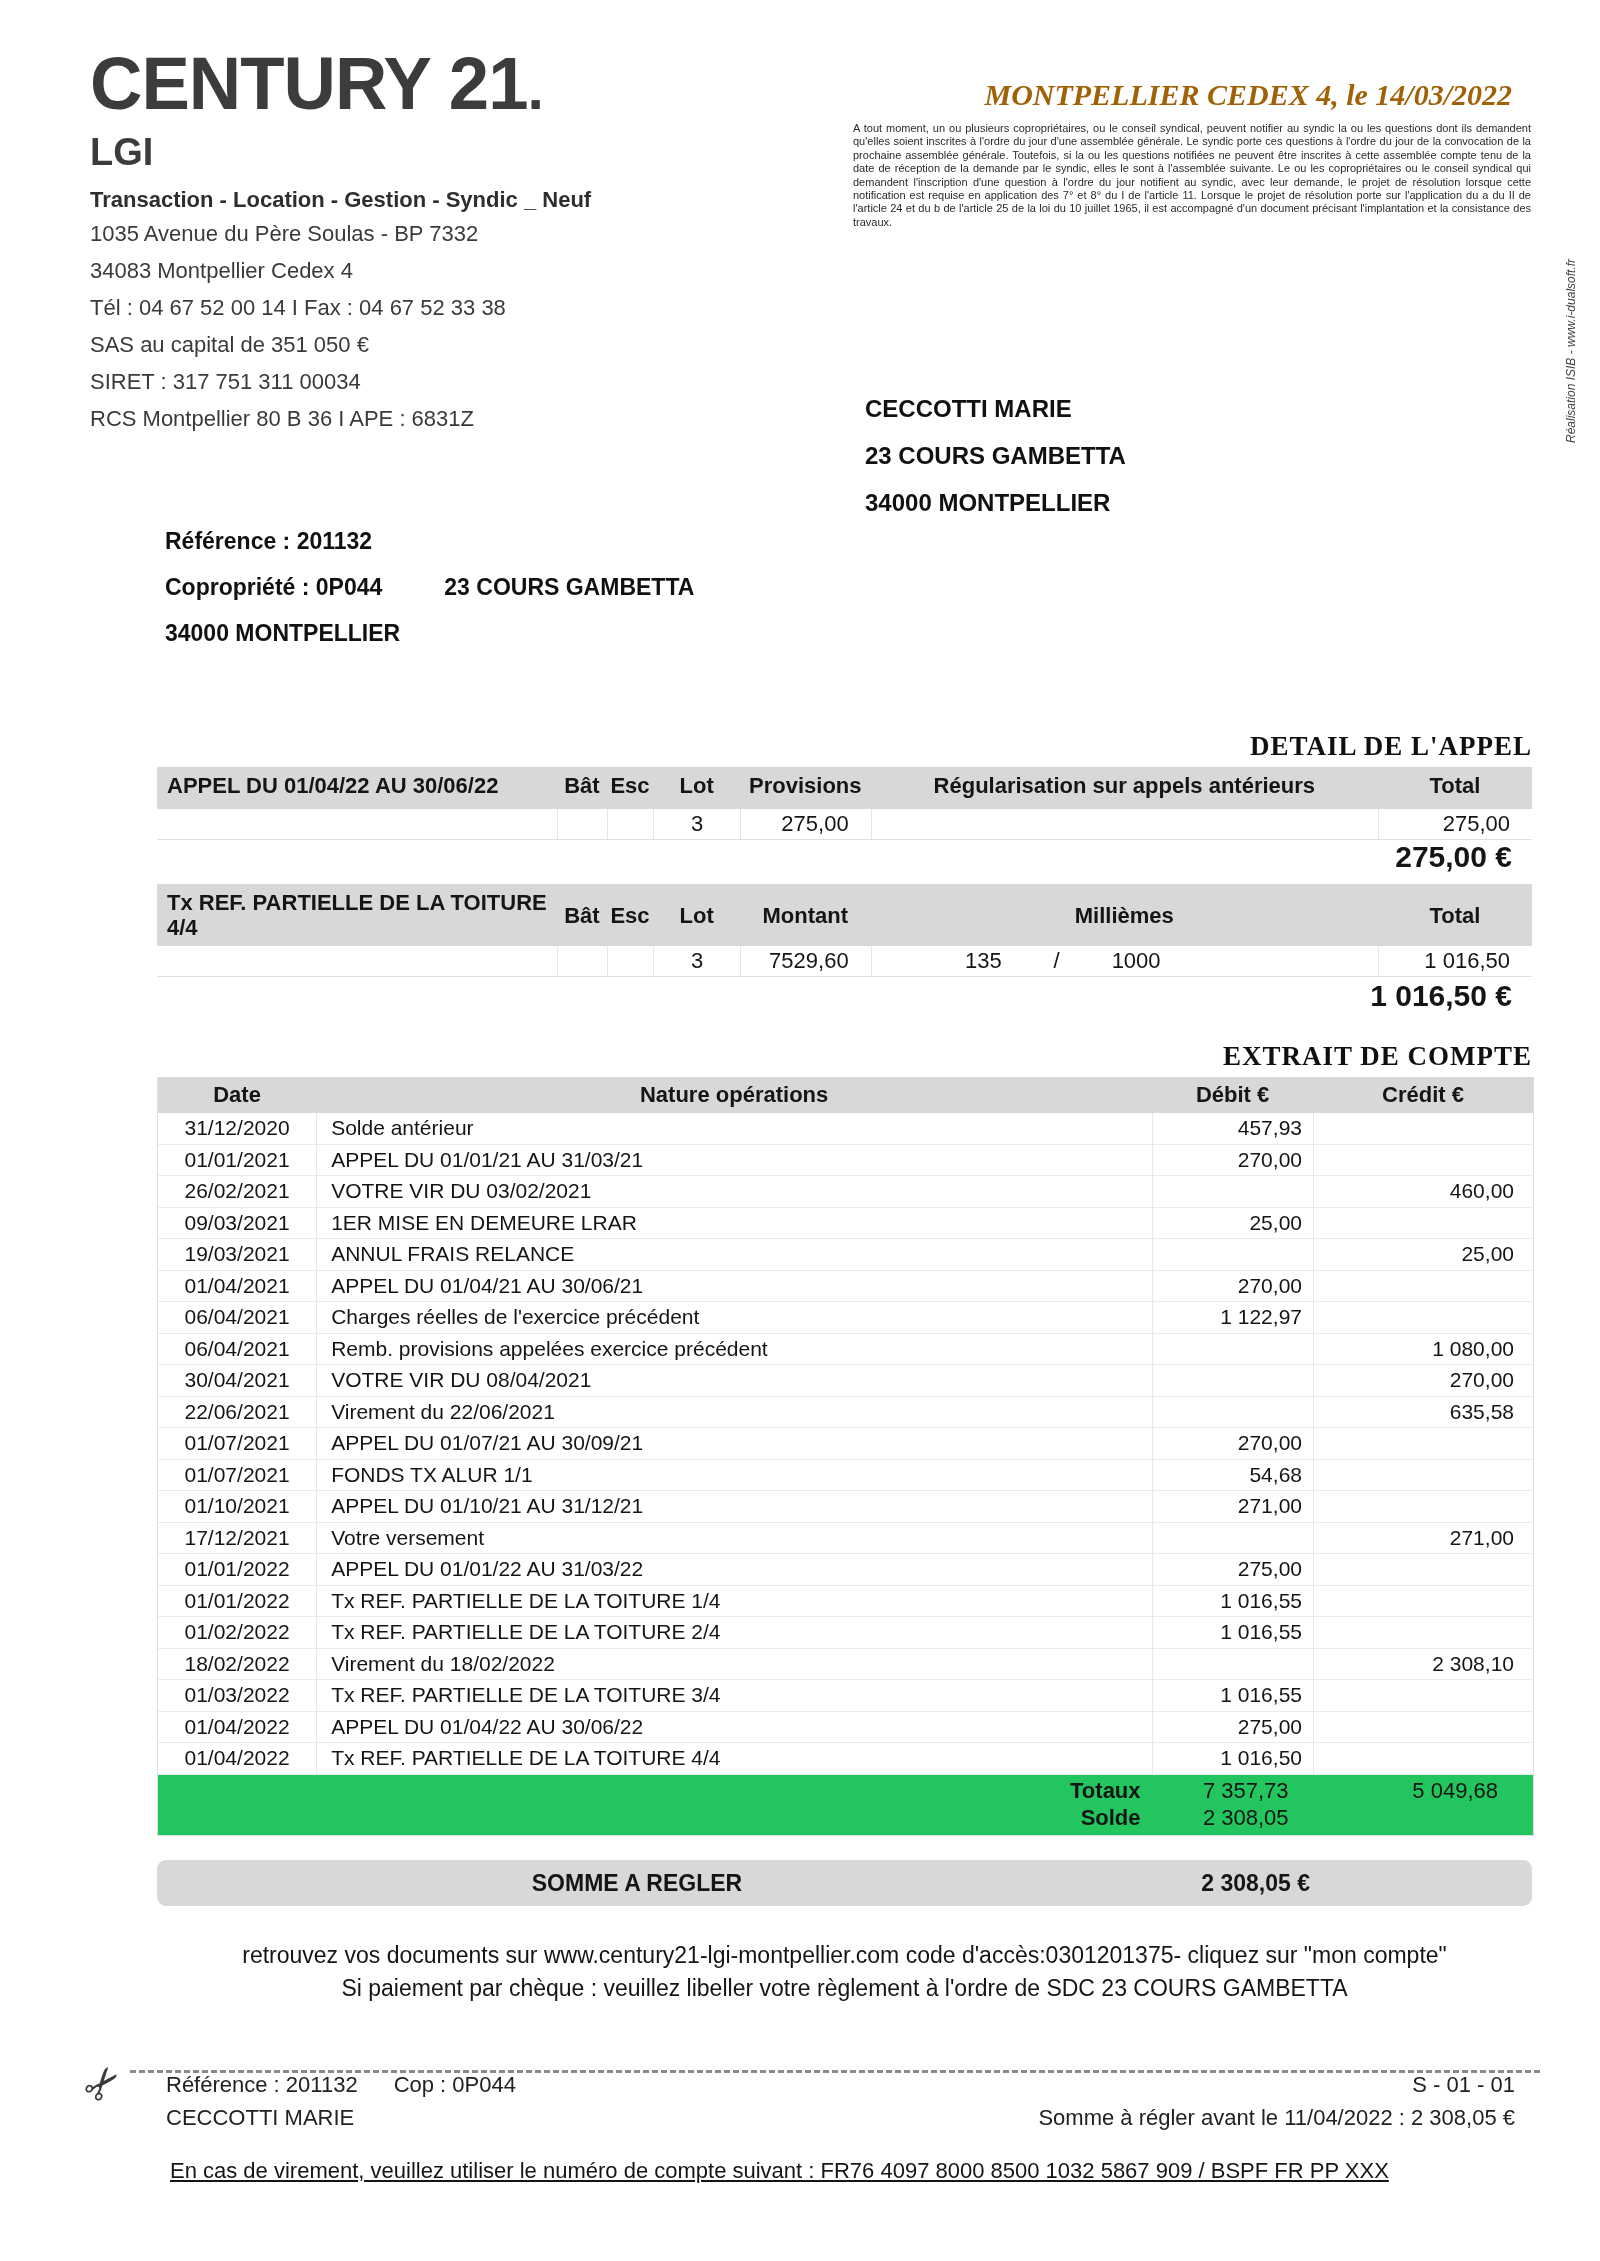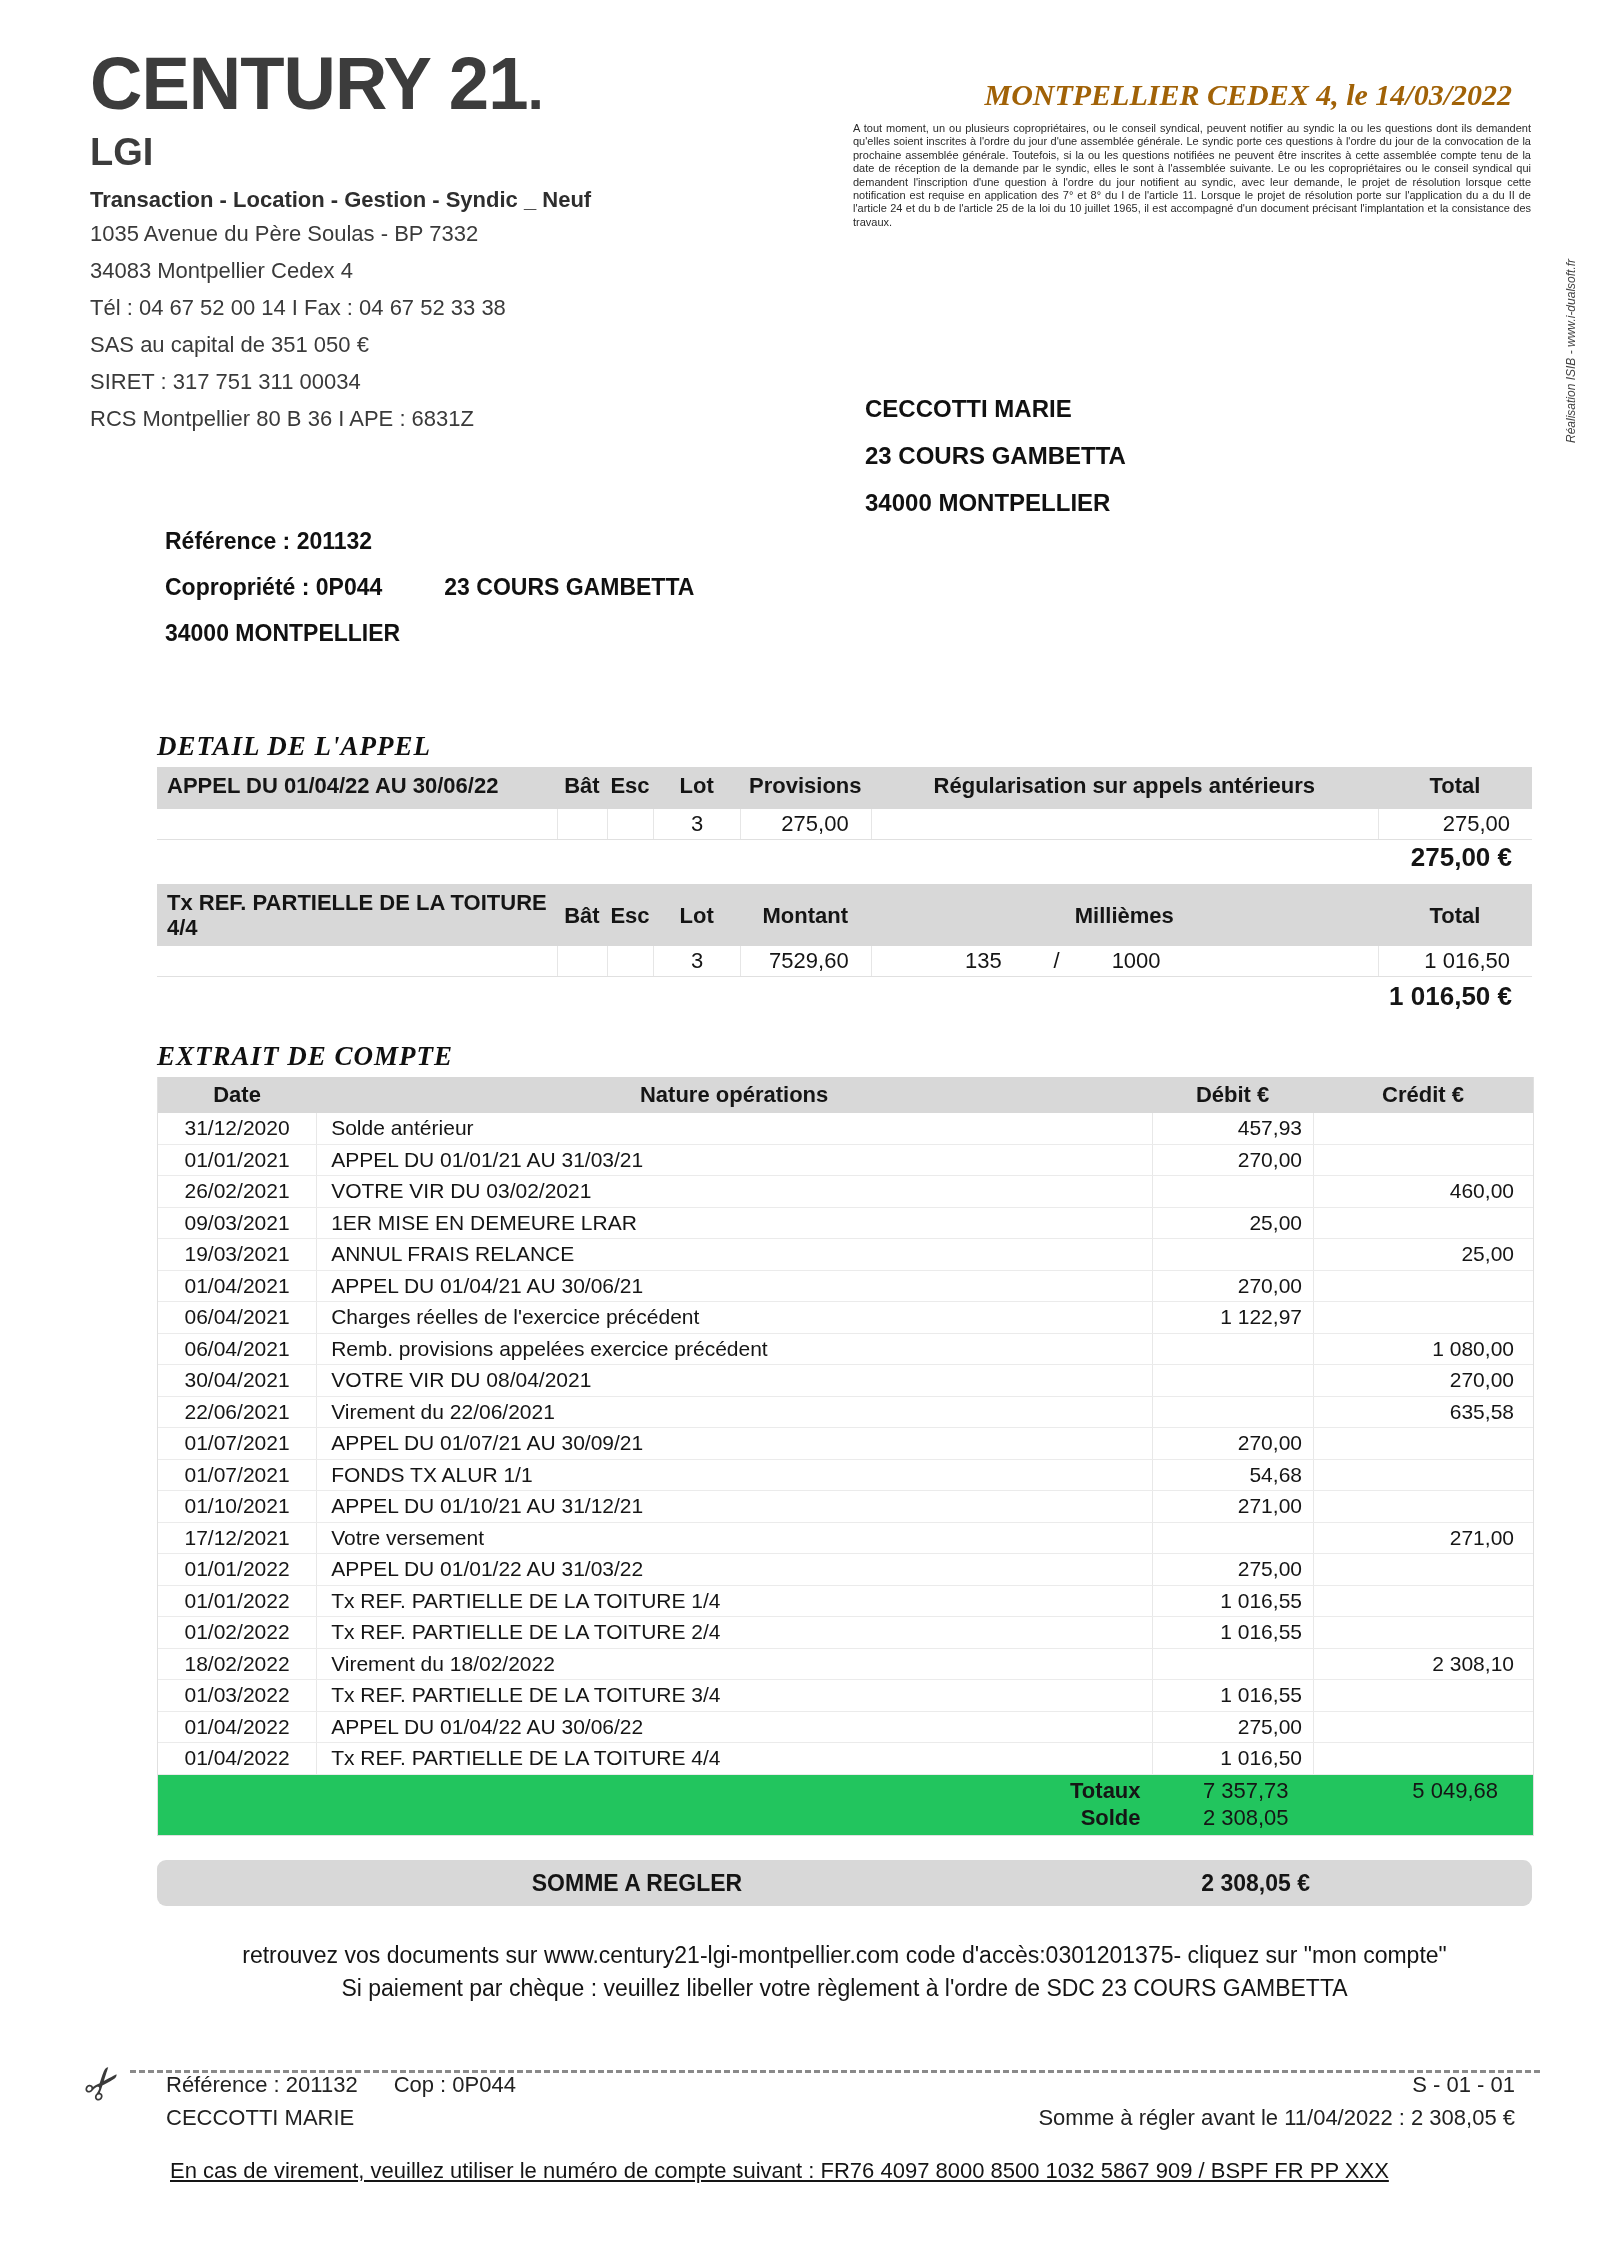--- a/index.html
+++ b/index.html
@@ -20,40 +20,40 @@
   .side-note{position:absolute;left:1564px;top:223px;height:220px;writing-mode:vertical-rl;transform:rotate(180deg);font-size:12px;font-style:italic;color:#444;white-space:nowrap;}
   
   .recipient{position:absolute;left:865px;top:385px;font-size:24px;font-weight:700;color:#111;}
   .recipient div{line-height:47px;}
   .refblock{position:absolute;left:165px;top:518px;font-size:23px;font-weight:700;color:#111;}
   .refblock div{line-height:46px;}
   .refblock .gap{margin-left:62px;}
   
   .sec1{position:absolute;left:157px;top:731px;width:1375px;}
   .sec2{position:absolute;left:157px;top:1041px;width:1375px;}
-  .sec-title{font-family:"Liberation Serif", serif;font-style:italic;font-weight:700;font-size:27px;text-align:left;letter-spacing:1px;color:#101010;line-height:30px;margin-bottom:6px;}
+  .sec-title{font-family:"Liberation Serif", serif;font-weight:700;font-size:27px;text-align:right;letter-spacing:1px;color:#101010;line-height:30px;margin-bottom:6px;}
   
   .dt{width:100%;}
   .dt-head,.dt-row{display:grid;grid-template-columns:29.1% 3.6% 3.4% 6.3% 9.5% 36.9% 11.2%;}
   .dt-head{background:#d8d8d8;font-weight:700;font-size:22px;align-items:center;}
   .dt-head>div{padding:6px 0;text-align:center;line-height:25px;}
   .dt-head .h-label{text-align:left;padding-left:10px;}
   .t1 .dt-head>div{height:30px;}
   .t2 .dt-head>div{min-height:46px;display:flex;align-items:center;justify-content:center;}
   .t2 .dt-head .h-label{justify-content:flex-start;}
   .dt-row{font-size:22px;border-bottom:1px solid #e0e0e0;}
   .dt-row>div{height:30px;line-height:30px;border-left:1px solid #e6e6e6;}
   .dt-row>div:first-child{border-left:none;}
   .dt-row .c-lot{text-align:center;}
   .dt-row .c-amount{text-align:right;padding-right:22px;}
   .dt-row .c-total{text-align:right;padding-right:22px;}
   .mill{display:flex;}
   .mill .m-num{display:inline-block;width:130px;text-align:right;}
   .mill .m-sep{display:inline-block;width:110px;text-align:center;}
-  .dt-grand{font-size:26px;font-weight:700;text-align:right;padding-right:20px;line-height:30px;margin-top:2px;}
+  .dt-grand{font-size:30px;font-weight:700;text-align:right;padding-right:20px;line-height:30px;margin-top:2px;}
   .t2{margin-top:12px;}
   .t2 .dt-grand{line-height:34px;}
   
   .at{width:100%;border:1px solid #e0e0e0;border-top:none;}
   .at-head,.arow,.trow{display:grid;grid-template-columns:11.5% 60.8% 11.7% 16%;}
   .at-head{background:#d8d8d8;font-weight:700;font-size:22px;height:36px;line-height:36px;}
   .at-head>div{text-align:center;}
   .arow{height:30.5px;line-height:30.5px;font-size:21px;border-bottom:1px solid #ebebeb;}
   .arow>div{border-left:1px solid #e8e8e8;overflow:hidden;white-space:nowrap;}
   .arow>div:first-child{border-left:none;}

